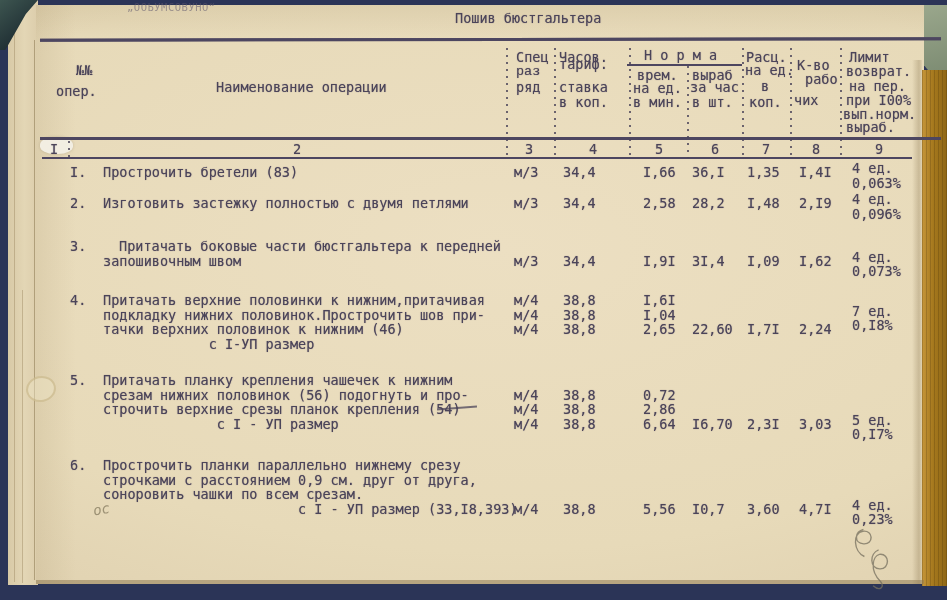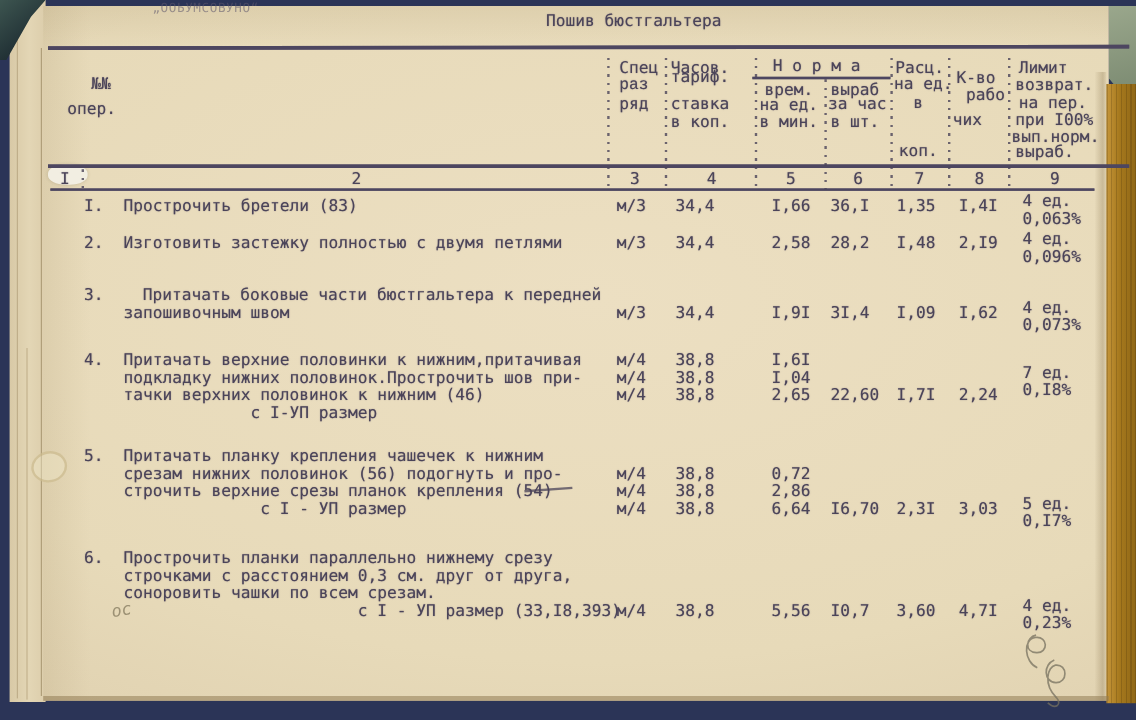--- a/index.html
+++ b/index.html
@@ -81,20 +81,21 @@
   <div class="vline" style="left:554px;top:48px;height:110px;"></div>
   <div class="vline" style="left:629px;top:48px;height:110px;"></div>
   <div class="vline" style="left:687px;top:66px;height:92px;"></div>
   <div class="vline" style="left:742px;top:48px;height:110px;"></div>
   <div class="vline" style="left:790px;top:48px;height:110px;"></div>
   <div class="vline" style="left:840px;top:48px;height:110px;"></div>
   <div class="vline" style="left:68px;top:141px;height:16px;"></div>
 
   <span class="t" style="left:76px;top:63px;">№№</span>
   <span class="t" style="left:56px;top:84px;">опер.</span>
+  <span class="t" style="left:216px;top:80px;">Наименование операции</span>
 
   <span class="t" style="left:516px;top:50px;">Спец</span>
   <span class="t" style="left:516px;top:65px;font-family:Liberation Mono, monospace;">раз</span>
   <span class="t" style="left:516px;top:80px;">ряд</span>
 
   <span class="t" style="left:559px;top:50px;">Часов.</span>
   <span class="t" style="left:559px;top:57px;">тариф.</span>
   <span class="t" style="left:559px;top:80px;">ставка</span>
   <span class="t" style="left:559px;top:95px;">в коп.</span>
 
@@ -102,21 +103,21 @@
   <span class="t" style="left:637px;top:68px;">врем.</span>
   <span class="t" style="left:633px;top:81px;">на ед.</span>
   <span class="t" style="left:633px;top:95px;">в мин.</span>
   <span class="t" style="left:692px;top:68px;">выраб</span>
   <span class="t" style="left:690px;top:80px;">за час</span>
   <span class="t" style="left:692px;top:95px;">в шт.</span>
 
   <span class="t" style="left:746px;top:50px;">Расц.</span>
   <span class="t" style="left:745px;top:63px;">на ед.</span>
   <span class="t" style="left:761px;top:79px;">в</span>
-  <span class="t" style="left:749px;top:95px;margin-top:24px;">коп.</span>
+  <span class="t" style="left:749px;top:95px;">коп.</span>
 
   <span class="t" style="left:797px;top:58px;">К-во</span>
   <span class="t" style="left:805px;top:72px;">рабо</span>
   <span class="t" style="left:794px;top:93px;">чих</span>
 
   <span class="t" style="left:849px;top:50px;">Лимит</span>
   <span class="t" style="left:846px;top:64px;">возврат.</span>
   <span class="t" style="left:849px;top:79px;">на пер.</span>
   <span class="t" style="left:846px;top:93px;">при I00%</span>
   <span class="t" style="left:843px;top:107px;">вып.норм.</span>
@@ -208,21 +209,21 @@
         <span class="t" style="left: 643px; top: 416.5px;">6,64</span>
         <span class="t" style="left: 692px; top: 416.5px;">I6,70</span>
         <span class="t" style="left: 747px; top: 416.5px;">2,3I</span>
         <span class="t" style="left: 799px; top: 416.5px;">3,03</span>
         <span class="t" style="left: 852px; top: 412.5px;">5 ед.</span>
         <span class="t" style="left: 852px; top: 427px;">0,I7%</span>
       </div>
       <div>
         <span class="t" style="left: 70px; top: 458px;">6.</span>
         <span class="t" style="left: 103px; top: 458px;">Прострочить планки параллельно нижнему срезу</span>
-        <span class="t" style="left: 103px; top: 472.5px;">строчками с расстоянием 0,3 см. друг от друга,</span>
+        <span class="t" style="left: 103px; top: 472.5px;">строчками с расстоянием 0,9 см. друг от друга,</span>
         <span class="t" style="left: 103px; top: 487px;">соноровить чашки по всем срезам.</span>
         <span class="t" style="left: 103px; top: 501.5px;">                        с I - УП размер (33,I8,393)</span>
         <span class="t" style="left: 514px; top: 501.5px;">м/4</span>
         <span class="t" style="left: 563px; top: 501.5px;">38,8</span>
         <span class="t" style="left: 643px; top: 501.5px;">5,56</span>
         <span class="t" style="left: 692px; top: 501.5px;">I0,7</span>
         <span class="t" style="left: 747px; top: 501.5px;">3,60</span>
         <span class="t" style="left: 799px; top: 501.5px;">4,7I</span>
         <span class="t" style="left: 852px; top: 497.5px;">4 ед.</span>
         <span class="t" style="left: 852px; top: 512px;">0,23%</span>

